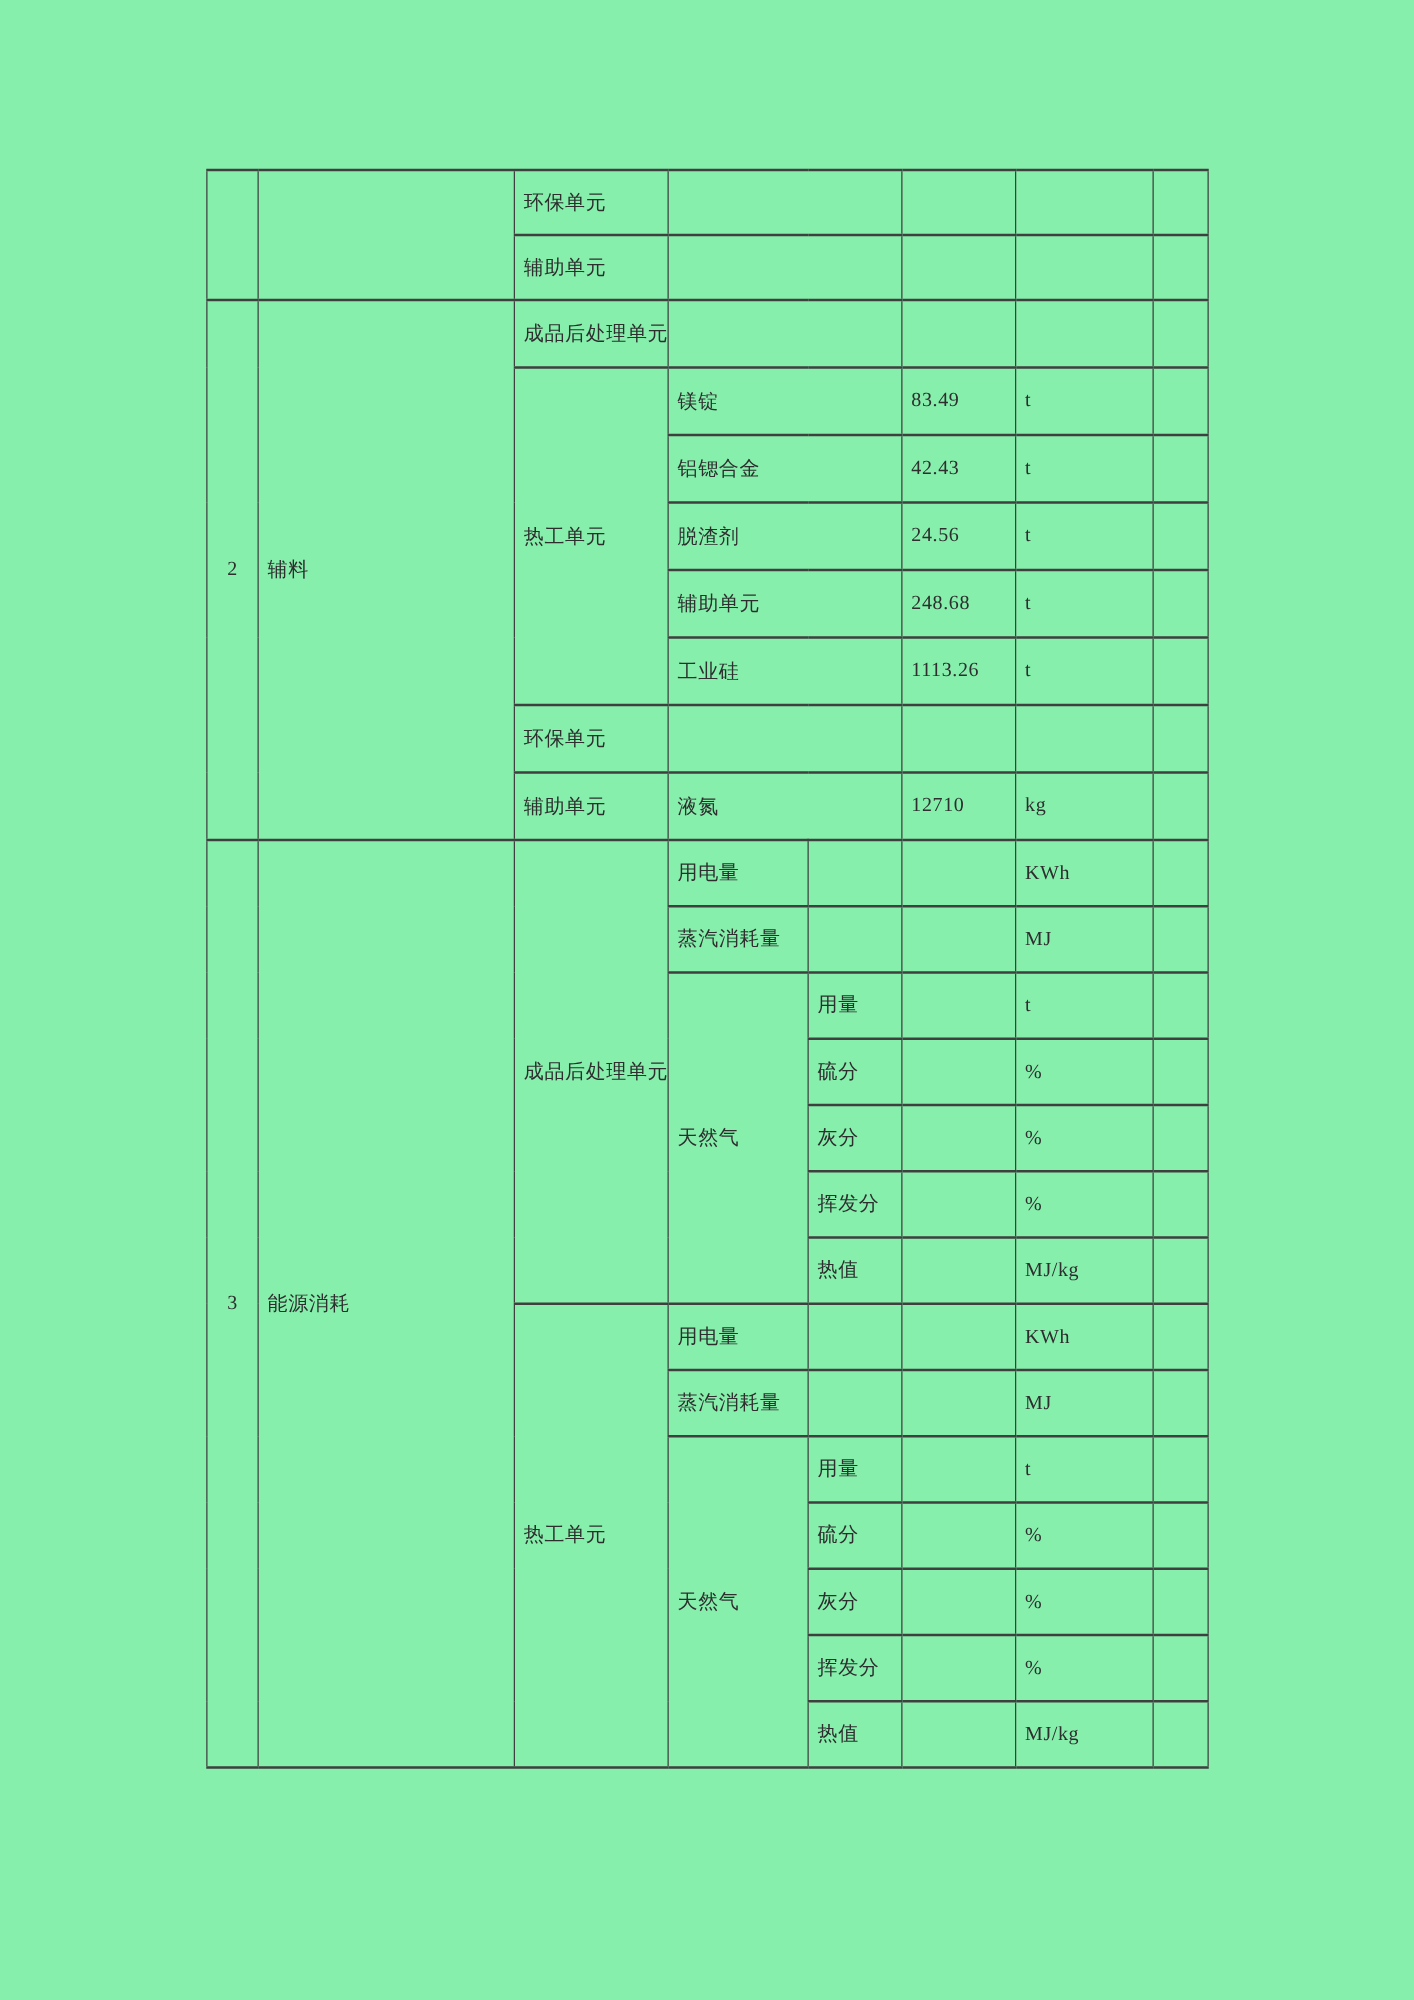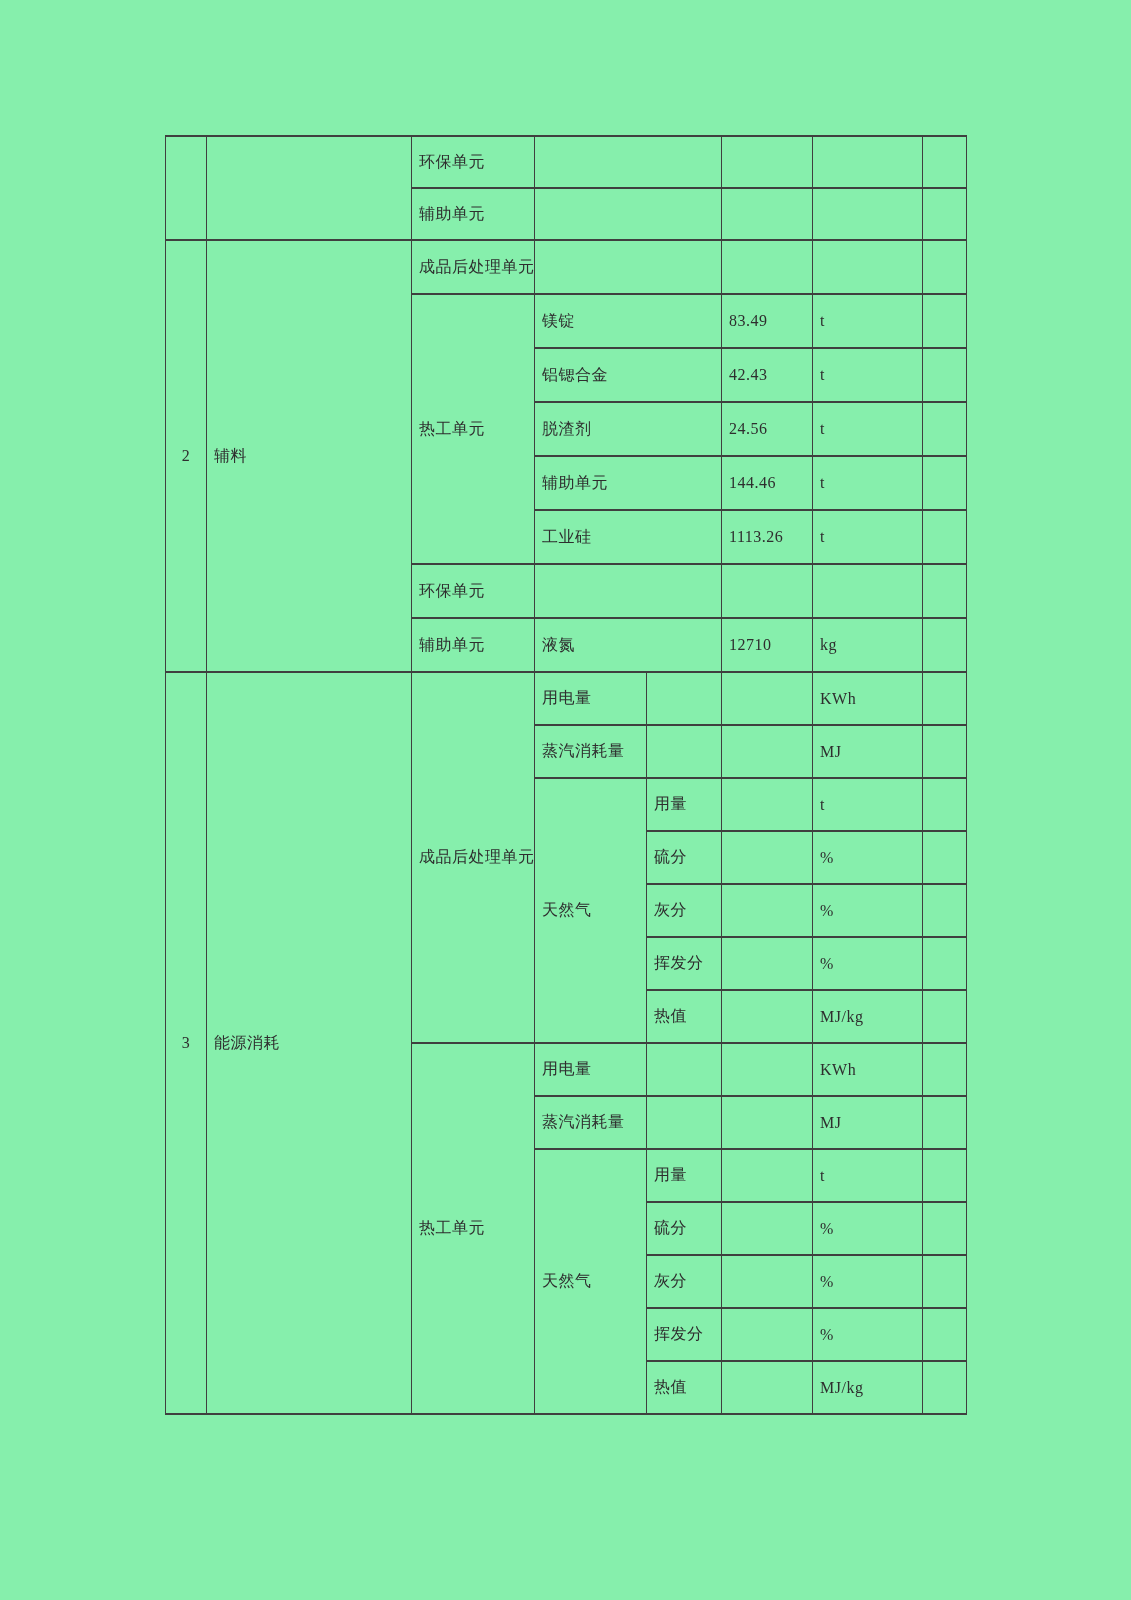--- a/index.html
+++ b/index.html
@@ -105,21 +105,21 @@
       <td></td>
     </tr>
     <tr class="s2">
       <td colspan="2">脱渣剂</td>
       <td>24.56</td>
       <td>t</td>
       <td></td>
     </tr>
     <tr class="s2">
       <td colspan="2">辅助单元</td>
-      <td>144.46</td>
+      <td>248.68</td>
       <td>t</td>
       <td></td>
     </tr>
     <tr class="s2">
       <td colspan="2">工业硅</td>
       <td>1113.26</td>
       <td>t</td>
       <td></td>
     </tr>
     <tr class="s2">

